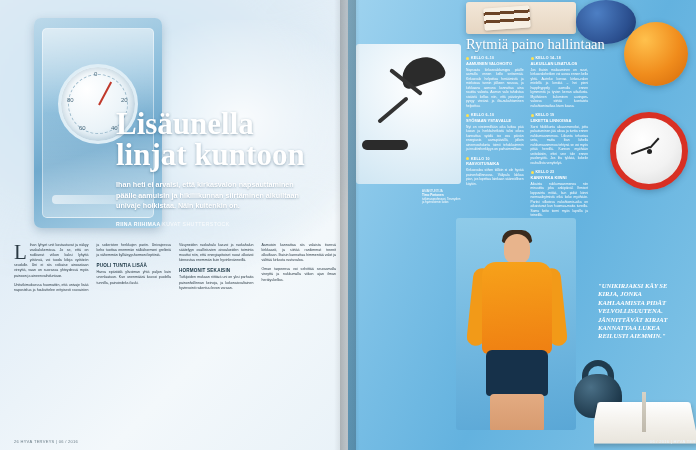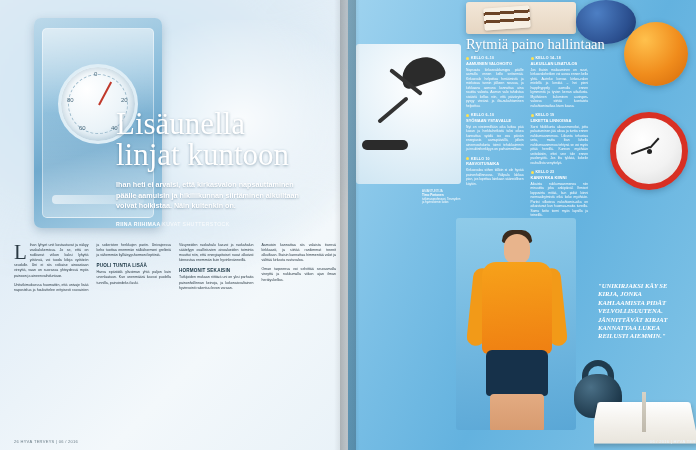--- a/index.html
+++ b/index.html
@@ -98,21 +98,21 @@
   .left-title-block {
     position: absolute;
     left: 116px; top: 108px;
     width: 220px;
   }
   .left-title {
     font-family: "Liberation Serif", serif;
     font-size: 31px;
     line-height: 31px;
     color: #ffffff;
-    font-weight: normal;
+    font-weight: bold;
     text-shadow: 0 1px 3px rgba(30,70,100,0.45);
     margin: 0;
   }
   .left-deck {
     margin-top: 10px;
     font-size: 7.2px;
     line-height: 10.5px;
     color: #ffffff;
     font-weight: bold;
     width: 196px;
@@ -441,21 +441,21 @@
         <div class="needle"></div>
       </div>
       <div class="label-strip"></div>
     </div>
 
     <div class="left-title-block">
       <h1 class="left-title">
         <span>Lisäunella</span><br>
         <span>linjat kuntoon</span>
       </h1>
-      <div class="left-deck">Ihan heti ei arvaisi, että kirkasvalon napsauttaminen päälle aamuisin ja hikiliikunnan siirtäminen alkuiltaan voivat hoikistaa. Näin kuitenkin on.</div>
+      <div class="left-deck">Ihan heti ei arvaisi, että kirkasvalon napsauttaminen päälle aamuisin ja hikiliikunnan siirtäminen alkuiltaan univaje hoikistaa. Näin kuitenkin on.</div>
       <div class="byline">
         <span>RIINA RIIHIMAA</span>
         <span class="muted">KUVAT SHUTTERSTOCK</span>
       </div>
     </div>
 
     <div class="left-cols">
       <p><span class="dropcap">L</span><span>ihan lyhyet unit kostautuvat ja näkyy vaakalukemissa. Jo se, että on nukkunut viikon kaksi lyhyttä yötänsä, voi tuoda kiloja vyötärön seudulle. Uni ei siis ratkaise ainoastaan vireyttä, vaan on suorassa yhteydessä myös painoon ja aineenvaihduntaan.</span></p>
       <p>Unitutkimuksessa huomattiin, että univaje lisää napostelua ja houkuttelee erityisesti rasvaisten ja sokeristen herkkujen pariin. Univajeessa keho tuottaa enemmän nälkähormoni greliiniä ja vähemmän kylläisyyshormoni leptiiniä.</p>
       <h4>PUOLI TUNTIA LISÄÄ</h4>

